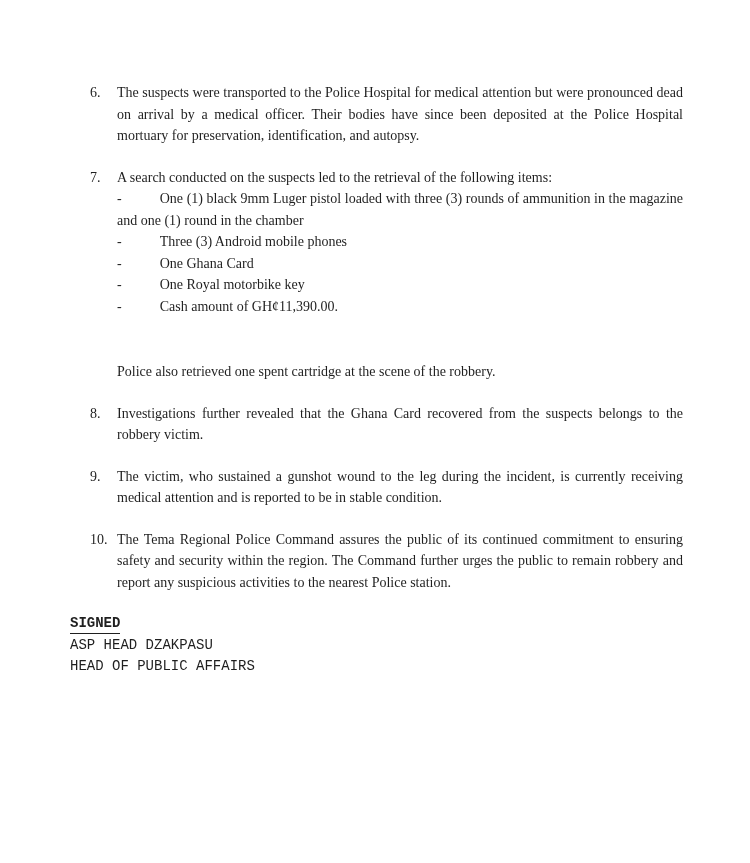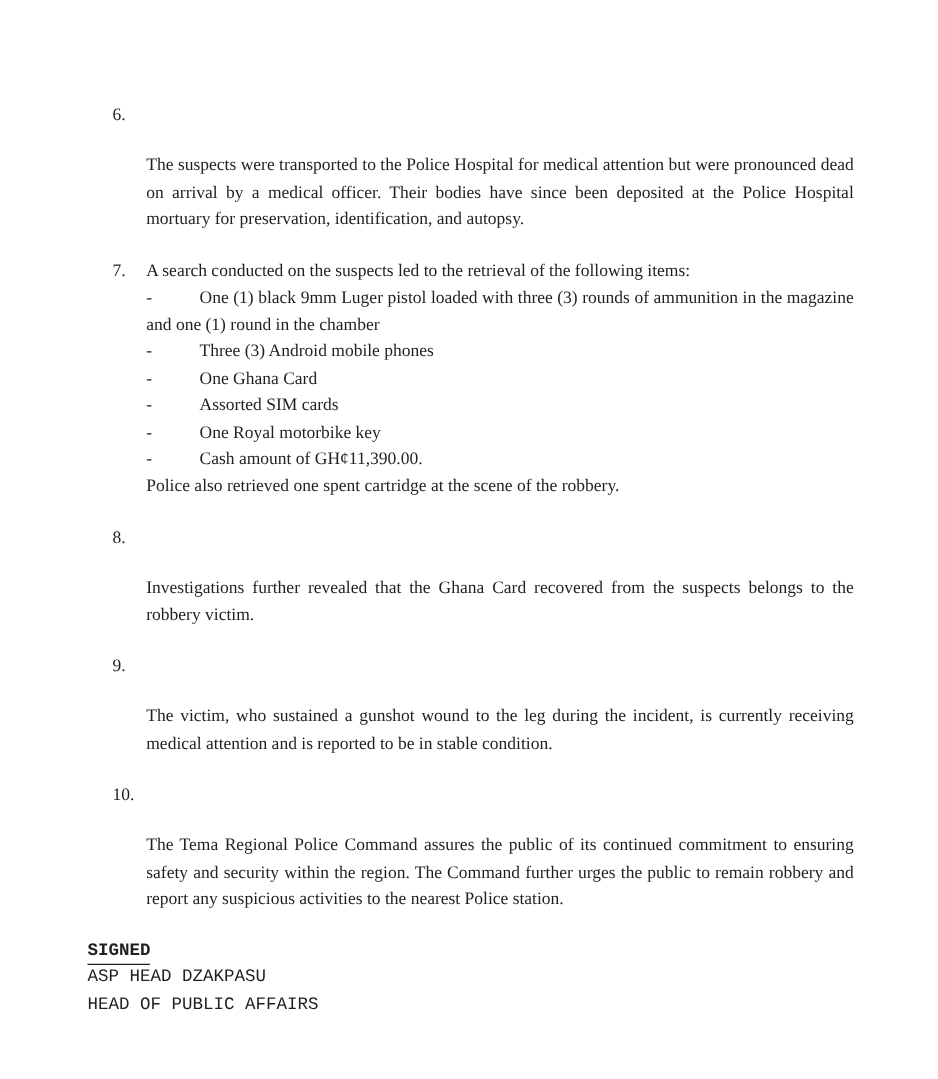--- a/index.html
+++ b/index.html
@@ -30,34 +30,34 @@
   }
   .item .num {
     flex: 0 0 27px;
     width: 27px;
   }
   .item .body {
     flex: 1;
   }
   .justified {
     text-align: justify;
-    margin-top: 40px;
   }
   .sub-item {
     text-align: justify;
   }
   .sub-item .dash {
     display: inline;
   }
   .sub-item .tab {
     display: inline-block;
     width: 38px;
   }
   .item-footer {
     text-align: left;
+    margin-top: 44px;
   }
   .signature {
     margin-top: 12px;
     font-family: Liberation Mono, monospace;
   }
   .signature .signed {
     font-weight: bold;
     display: inline-block;
     border-bottom: 1.7px solid #1f1f1f;
     line-height: 19px;
@@ -78,21 +78,20 @@
       <div class="body justified">The suspects were transported to the Police Hospital for medical attention but were pronounced dead on arrival by a medical officer. Their bodies have since been deposited at the Police Hospital mortuary for preservation, identification, and autopsy.</div>
     </div>
 
     <div class="item">
       <span class="num">7.</span>
       <div class="body">
         <div>A search conducted on the suspects led to the retrieval of the following items:</div>
         <div class="sub-item"><span class="dash">-</span><span class="tab"></span><span>One (1) black 9mm Luger pistol loaded with three (3) rounds of ammunition in the magazine and one (1) round in the chamber</span></div>
         <div class="sub-item"><span class="dash">-</span><span class="tab"></span><span>Three (3) Android mobile phones</span></div>
         <div class="sub-item"><span class="dash">-</span><span class="tab"></span><span>One Ghana Card</span></div>
-        <div class="sub-item"><span class="dash">-</span><span class="tab"></span><span>Assorted SIM cards</span></div>
         <div class="sub-item"><span class="dash">-</span><span class="tab"></span><span>One Royal motorbike key</span></div>
         <div class="sub-item"><span class="dash">-</span><span class="tab"></span><span>Cash amount of GH¢11,390.00.</span></div>
         <div class="item-footer">Police also retrieved one spent cartridge at the scene of the robbery.</div>
       </div>
     </div>
 
     <div class="item">
       <span class="num">8.</span>
       <div class="body justified">Investigations further revealed that the Ghana Card recovered from the suspects belongs to the robbery victim.</div>
     </div>

